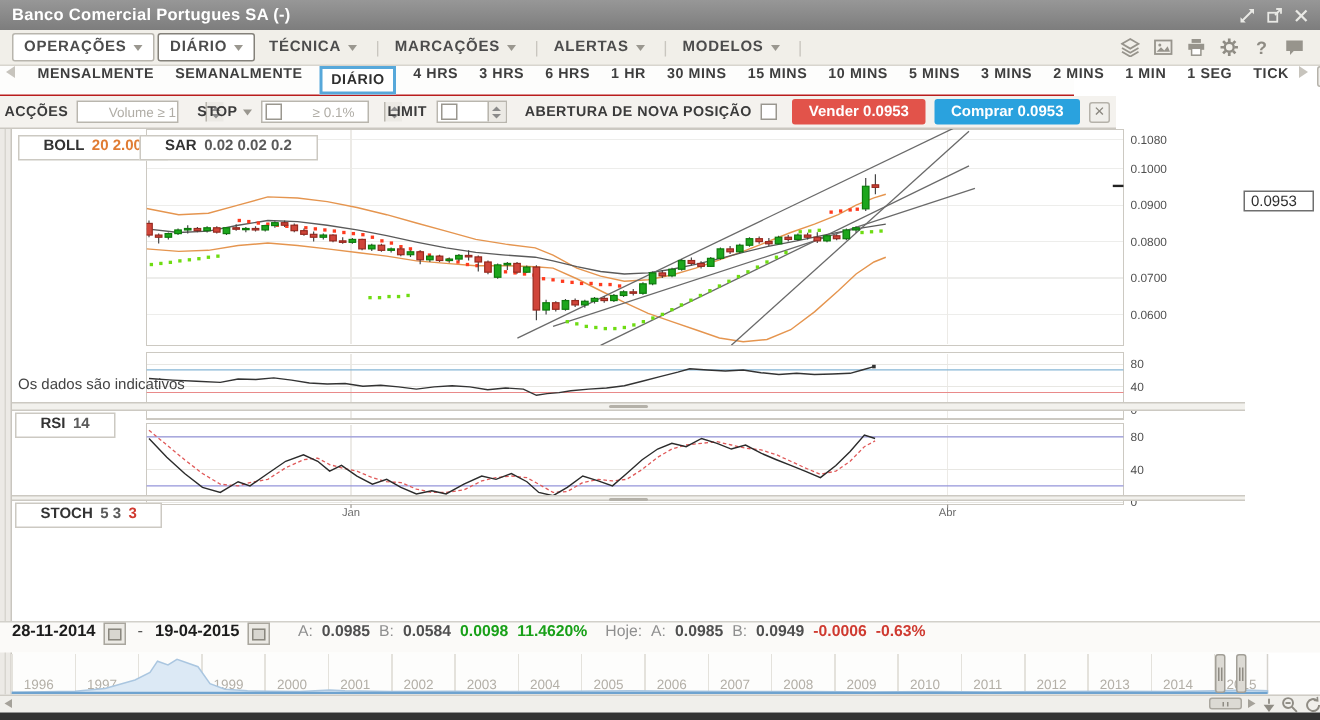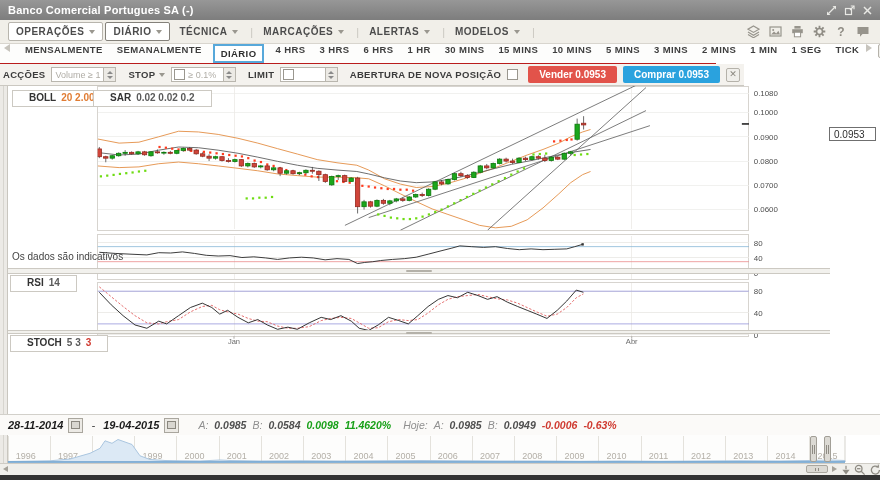--- a/index.html
+++ b/index.html
@@ -32,21 +32,21 @@
     border-left:6px solid #c7c4bd;margin-left:auto;margin-right:6px;}
   .tf-item{font-size:9.5px;font-weight:bold;color:#3e3e3e;letter-spacing:.4px;margin:0 7px;white-space:nowrap;}
   .tf-item.selected{border:2px solid #57a8da;background:#fff;padding:2px 6px;margin:0 4px;color:#2f2f2f;}
   .close-box{width:12px;height:12px;border:1px solid #b5b2aa;background:#f0efeb;color:#8a877f;
     font-size:9px;line-height:10px;text-align:center;border-radius:2px;margin-right:4px;flex:0 0 auto;}
   
   .orderbar{position:absolute;top:64px;left:0;width:744px;height:22px;background:#f4f2ee;
     border-bottom:1px solid #cbc8c1;display:flex;align-items:center;padding-left:3px;gap:6px;box-sizing:border-box;}
   .ob-label{font-size:9.5px;font-weight:bold;color:#3b3b3b;letter-spacing:.3px;white-space:nowrap;}
   .ob-input{height:15px;background:#fff;border:1px solid #b9b6ae;display:flex;align-items:center;box-sizing:border-box;}
-  .ob-ghost{color:#b0ada6;font-size:9px;padding:0 3px;white-space:nowrap;}
+  .ob-ghost{color:#b0ada6;font-size:9px;padding:0 20px;white-space:nowrap;}
   .spinner{width:11px;height:13px;background:#eceae5;border-left:1px solid #b9b6ae;display:flex;
     flex-direction:column;align-items:center;justify-content:center;gap:2px;flex:0 0 auto;}
   .spin-up{width:0;height:0;border-left:3px solid transparent;border-right:3px solid transparent;border-bottom:3px solid #8a8a8a;}
   .spin-down{width:0;height:0;border-left:3px solid transparent;border-right:3px solid transparent;border-top:3px solid #8a8a8a;}
   .checkbox{width:9px;height:9px;background:#fff;border:1px solid #9a978f;flex:0 0 auto;}
   .btn{height:17px;border-radius:2px;color:#fff;font-size:10px;font-weight:bold;display:flex;
     align-items:center;padding:0 11px;white-space:nowrap;}
   .ob-close{margin-left:auto;}
   
   .gutter{position:absolute;left:0;top:86px;width:8px;height:377px;background:#eceae6;
@@ -66,21 +66,21 @@
   .disclaimer{position:absolute;left:12px;top:251px;font-size:10px;color:#444;}
   .splitter{position:absolute;left:8px;width:822px;background:#f2f1ed;border-top:1px solid #ccc9c2;
     border-bottom:1px solid #ccc9c2;box-sizing:border-box;}
   #split1{top:268px;height:6px;} #split2{top:330px;height:4px;}
   .grip{position:absolute;left:50%;transform:translateX(-50%);top:1px;width:26px;height:2px;
     background:#b4b1a9;border-radius:1px;}
   .price-tag{position:absolute;left:829px;top:127px;width:47px;height:14px;border:1px solid #6f6f6f;
     background:#fff;font-size:10px;color:#2e2e2e;display:flex;align-items:center;padding-left:4px;box-sizing:border-box;}
   
   .inforow{position:absolute;top:414px;left:0;width:880px;height:21px;background:#fbfaf8;
-    border-top:1px solid #d2d0ca;display:flex;align-items:center;padding-left:8px;box-sizing:border-box;gap:5px;font-style:italic;}
+    border-top:1px solid #d2d0ca;display:flex;align-items:flex-start;padding-left:8px;box-sizing:border-box;gap:5px;}
   .date-text{font-size:11px;font-weight:bold;color:#1c1c1c;white-space:nowrap;}
   .cal-btn{width:13px;height:13px;border:1px solid #a9a69e;background:#eceae5;display:flex;
     align-items:center;justify-content:center;flex:0 0 auto;}
   .cal-inner{width:7px;height:6px;border:1px solid #8a877f;background:#d8d6d0;}
   .dash-sep{color:#555;font-size:11px;margin:0 3px;}
   .stats{display:flex;align-items:center;gap:6px;margin-left:14px;font-size:10.5px;white-space:nowrap;}
   .stat-label{color:#8f8f8f;}
   .stat-value{color:#4f4f4f;font-weight:bold;}
   .stat-green{color:#18a018;font-weight:bold;}
   .stat-red{color:#cf3a30;font-weight:bold;}

